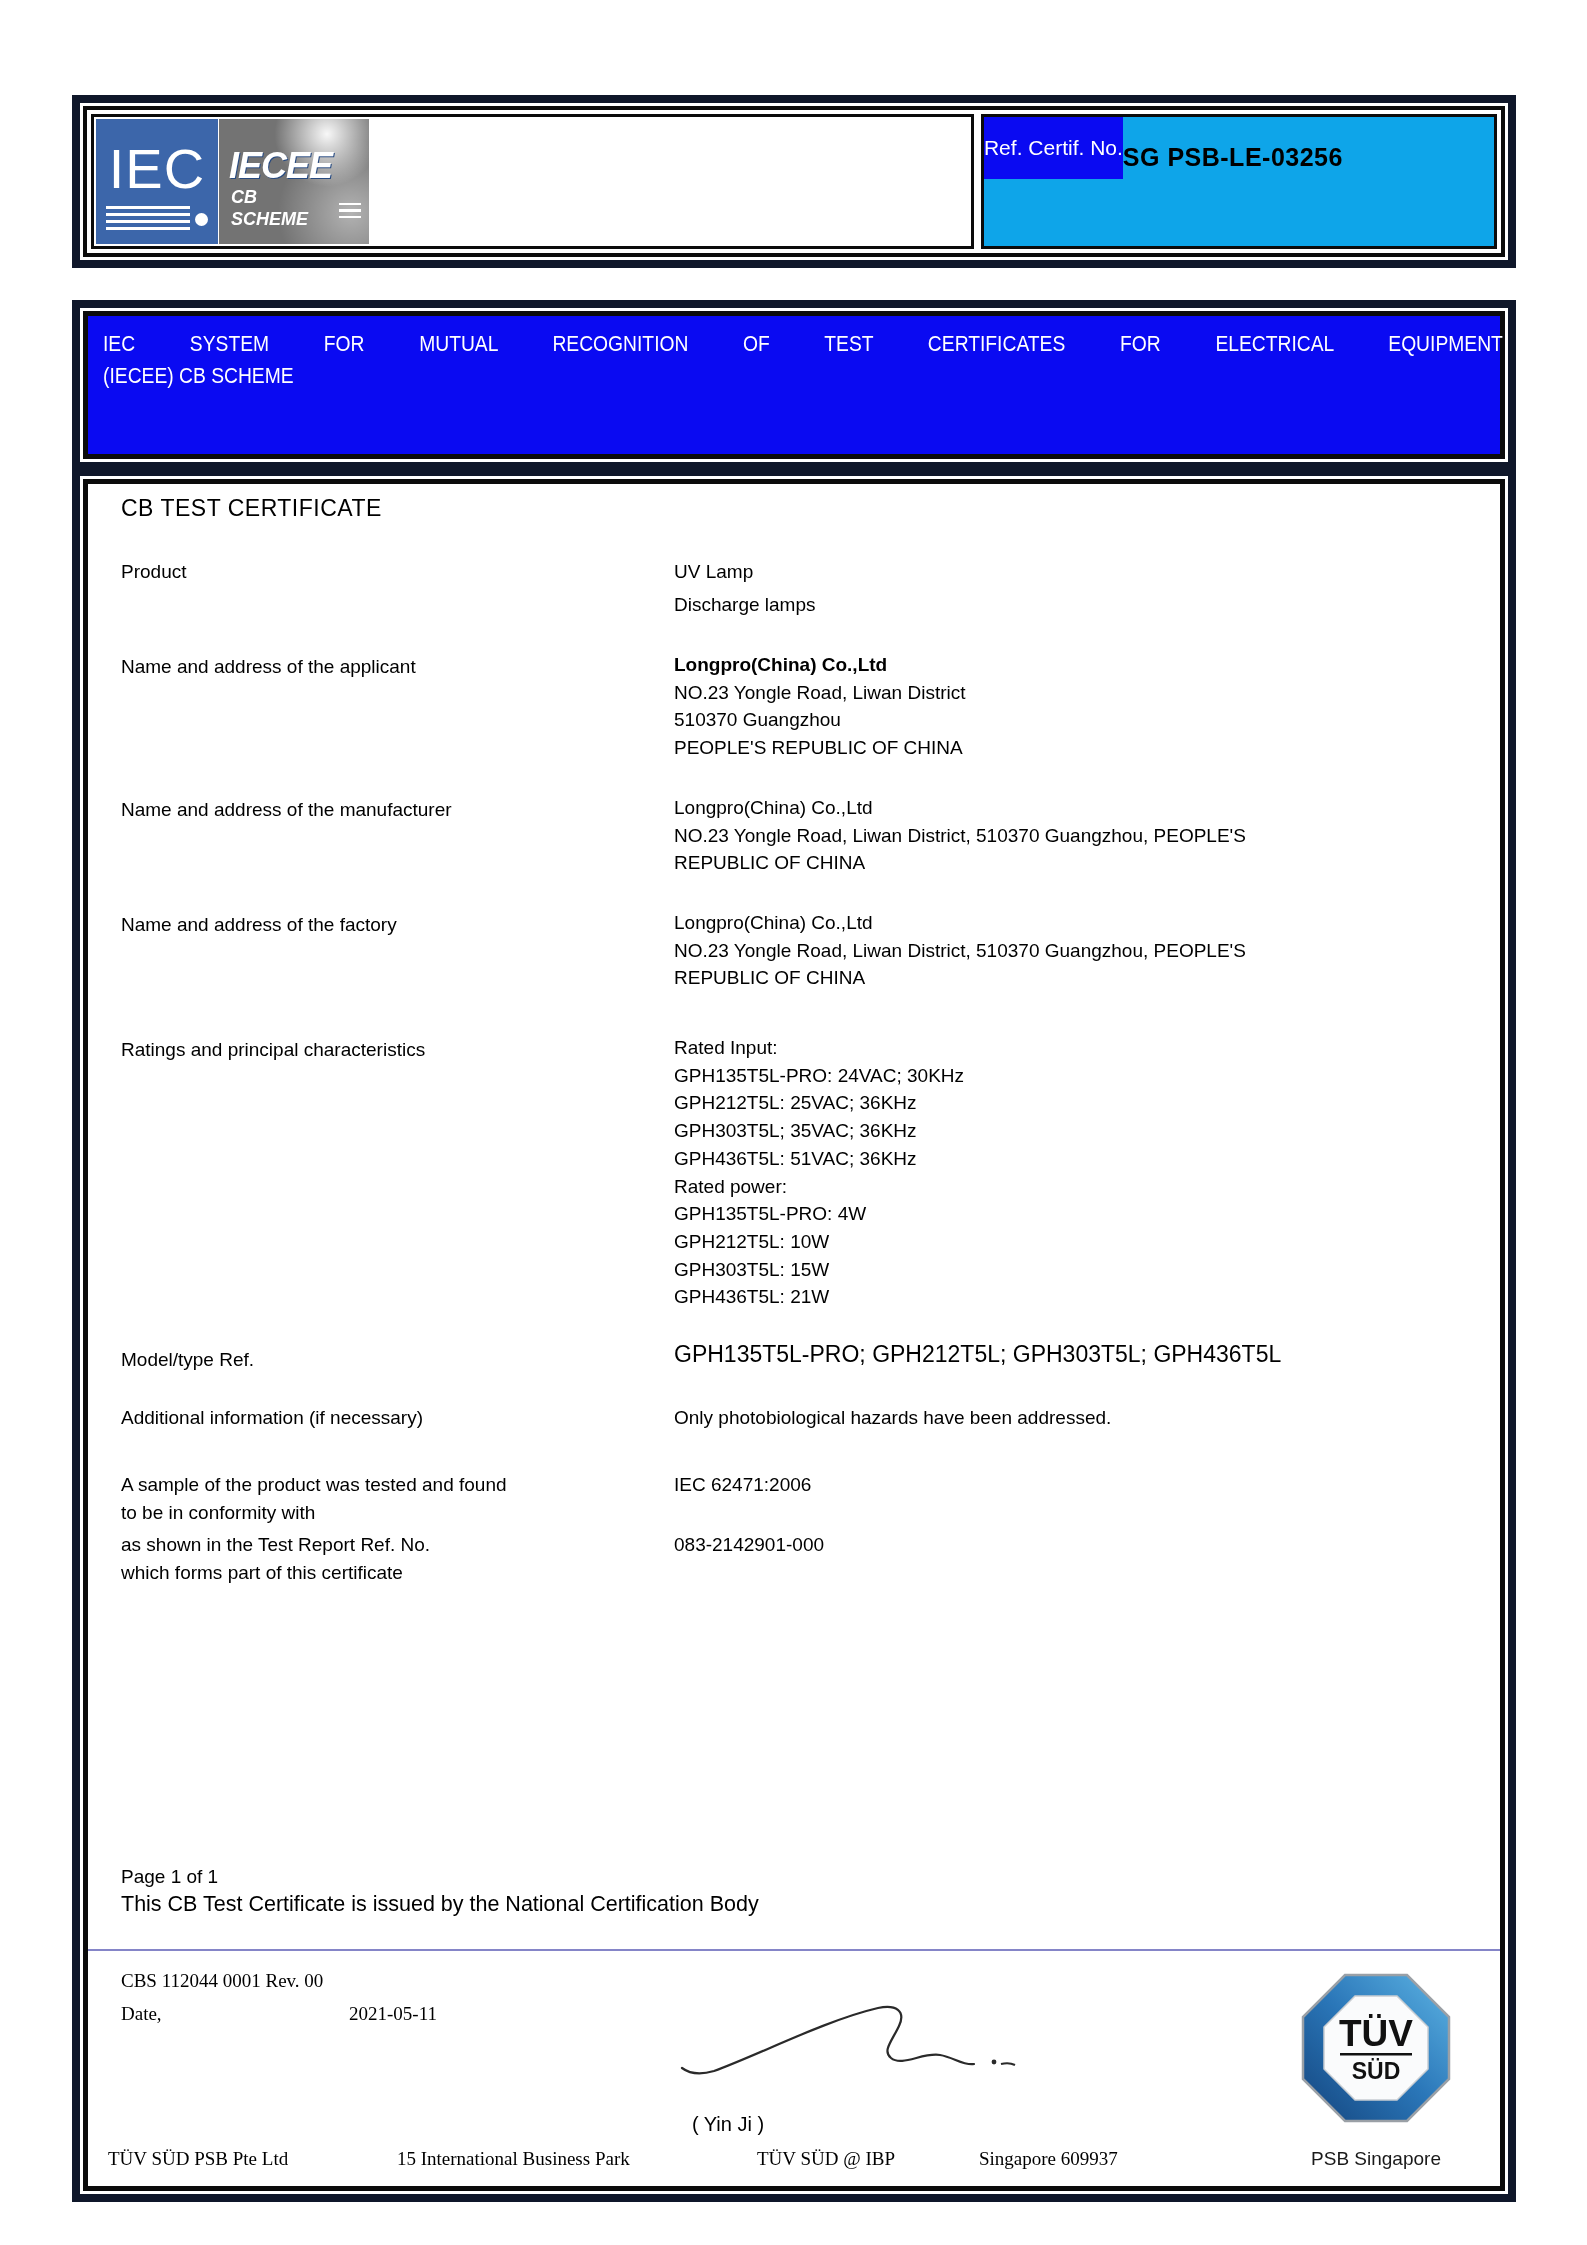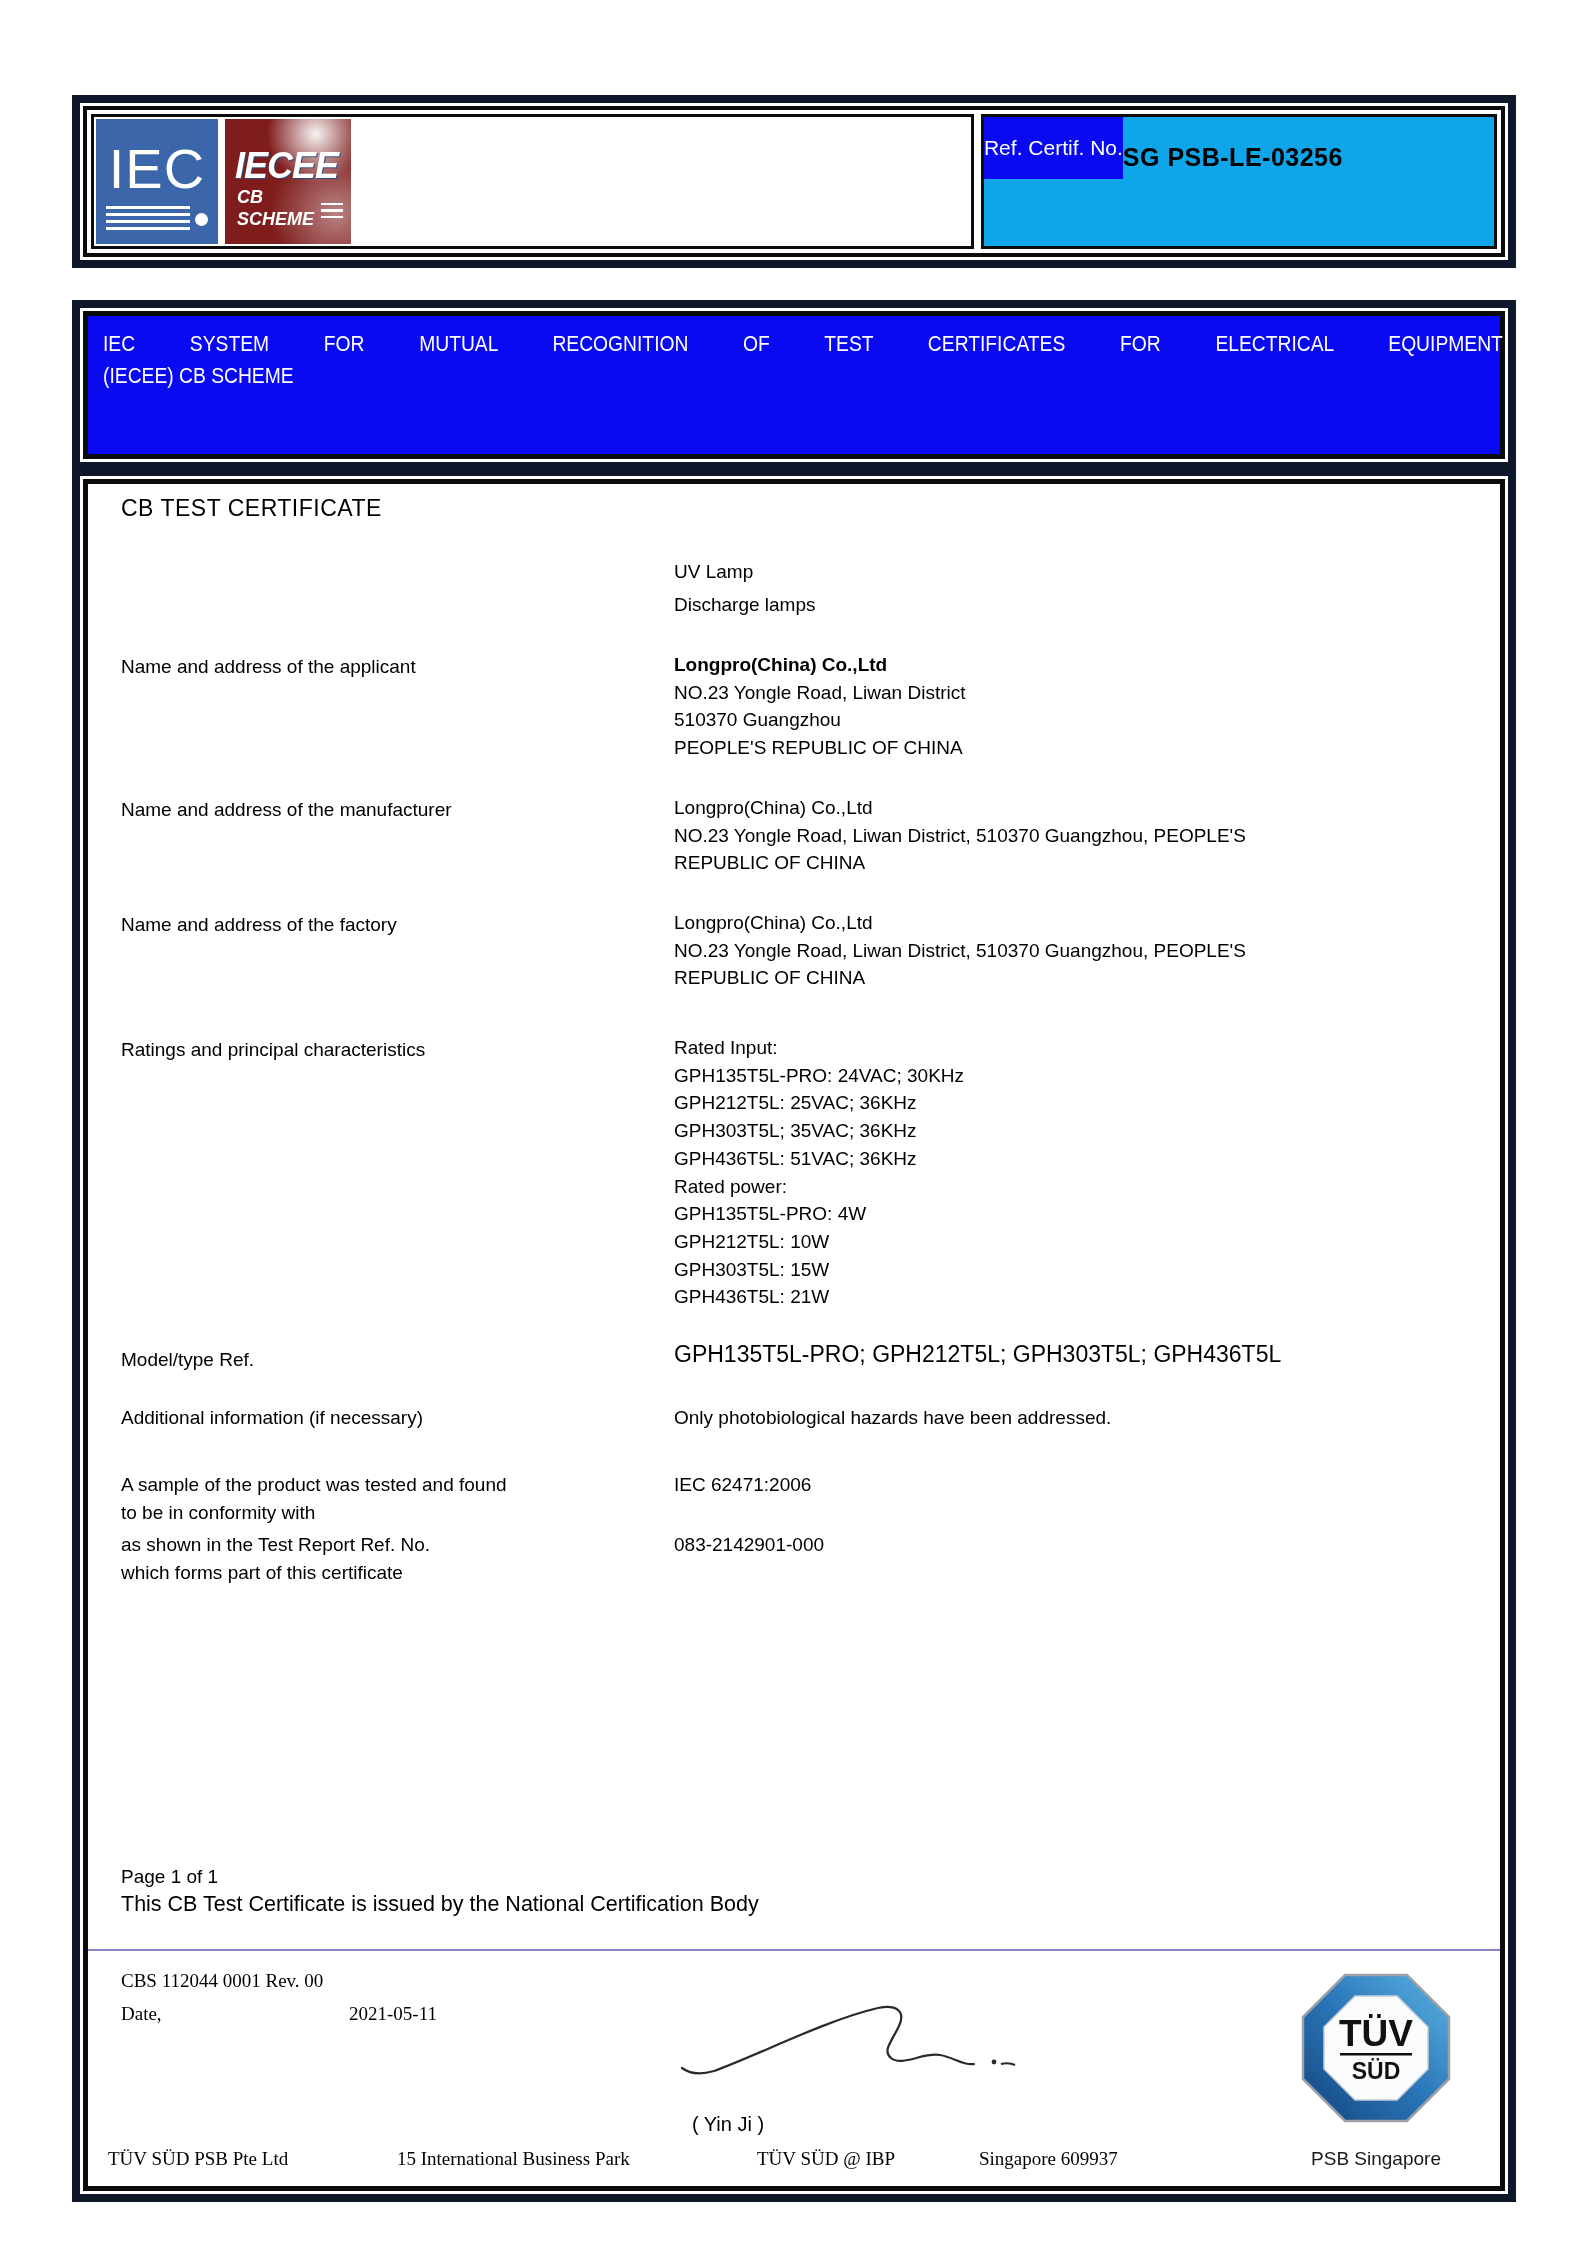--- a/index.html
+++ b/index.html
@@ -17,22 +17,22 @@
   .logo-panel { flex:0 0 62.8%; border:3px solid #0b0b0b; background:#fff; display:flex; padding:2px; }
   .ref-panel  { flex:1; border:3px solid #0b0b0b; background:#0ea5e9; margin-left:7px; display:flex; flex-direction:row; }
 
   .iec-tile { width:122px; height:100%; background:#3c66aa; position:relative;
     display:flex; flex-direction:column; align-items:center; }
   .iec-text { color:#fff; font-size:56px; font-weight:500; letter-spacing:1px; margin-top:22px; line-height:1; }
   .iec-lines { position:relative; width:100%; padding:0 10px; margin-top:9px; }
   .iec-lines .ln { height:3px; background:#fff; margin-bottom:4px; width:82%; }
   .iec-dot { position:absolute; right:10px; top:7px; width:13px; height:13px; border-radius:50%; background:#fff; }
 
-  .iecee-tile { width:126px; height:100%; margin-left:7px; position:relative; overflow:hidden;
-    background:#7f1d1d; color:#fff; }
+  .iecee-tile { width:150px; height:100%; margin-left:1px; position:relative; overflow:hidden;
+    background:#737373; color:#fff; }
   .iecee-tile::before { content:""; position:absolute; inset:0;
     background: radial-gradient(circle at 72% 12%, rgba(255,255,255,.95), rgba(255,255,255,0) 34%),
                 radial-gradient(circle at 88% 75%, rgba(255,255,255,.45), rgba(255,255,255,0) 45%); }
   .iecee-main { position:relative; font-size:36px; font-weight:bold; font-style:italic; margin:26px 0 0 10px;
     text-shadow:1px 1px 0 #274a80; letter-spacing:-1px; }
   .iecee-sub { position:relative; font-size:18px; font-weight:bold; font-style:italic; margin-left:12px; line-height:1.2; }
   .iecee-marks { position:absolute; right:8px; bottom:22px; }
   .iecee-marks .mk { width:22px; height:2.5px; background:#fff; margin-bottom:4px; }
 
   .ref-label-bar { height:62px; background:#0a0af2; color:#fff; font-size:21px;
@@ -107,20 +107,21 @@
       </div>
     </div>
   </div>
 
   <div class="frame main-frame">
     <div class="frame-inner">
       <div class="content">
 
         <div class="abs lbl title" style="top:10px">CB TEST CERTIFICATE</div>
 
+        <div class="abs lbl" style="top:74px">Product</div>
         <div class="abs val product-lines" style="top:71px">
           <div>UV Lamp</div>
           <div>Discharge lamps</div>
         </div>
 
         <div class="abs lbl" style="top:169px">Name and address of the applicant</div>
         <div class="abs val" style="top:167px">
           <div class="bold">Longpro(China) Co.,Ltd</div>
           <div>NO.23 Yongle Road, Liwan District</div>
           <div>510370 Guangzhou</div>

